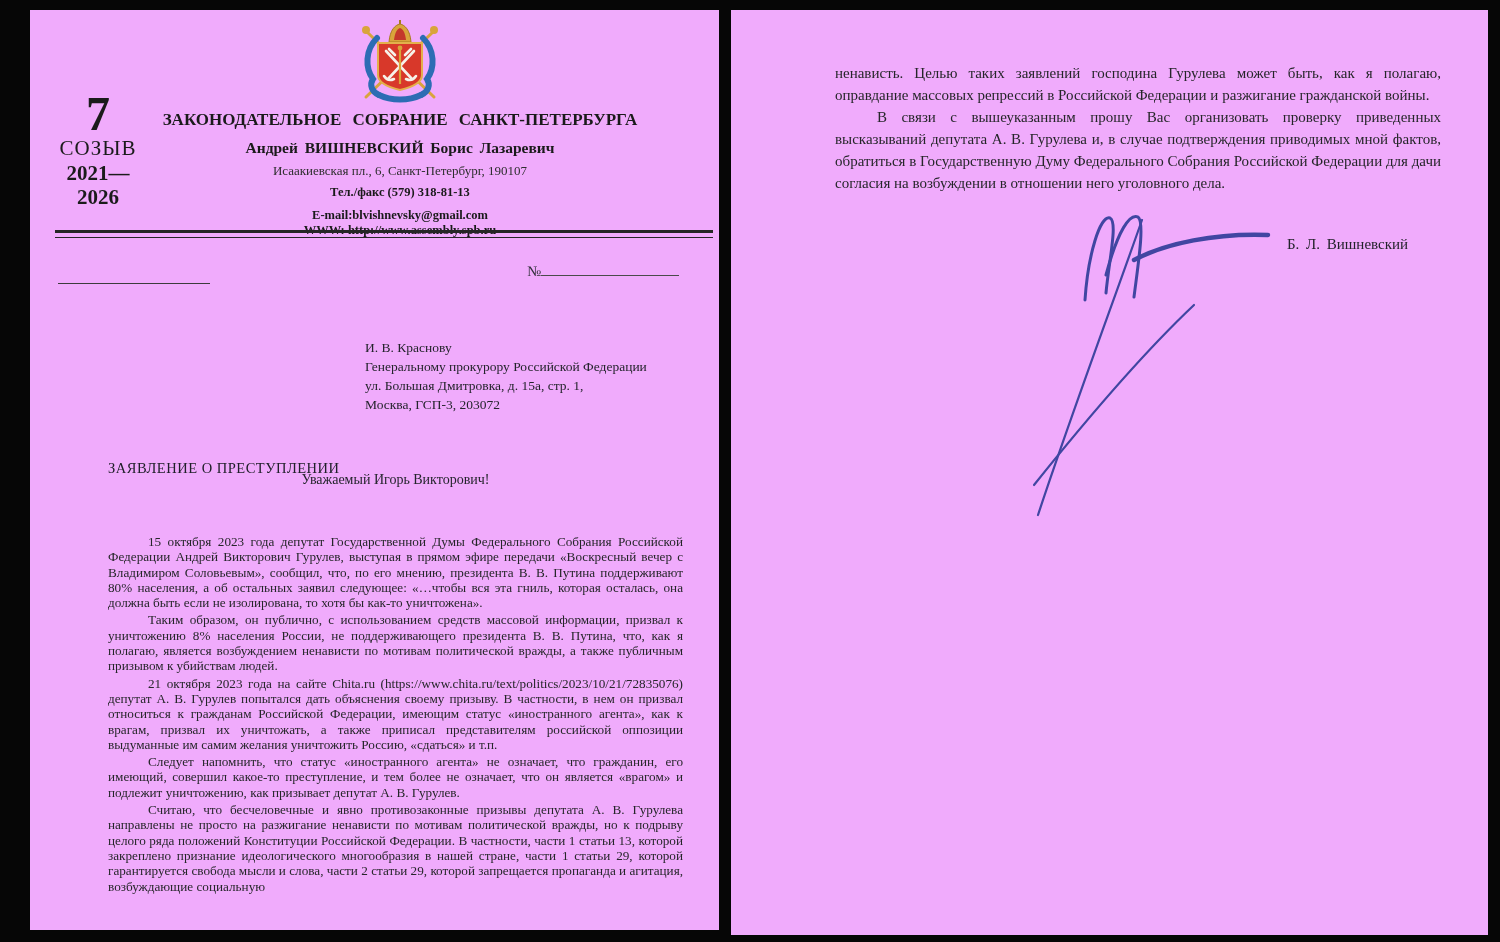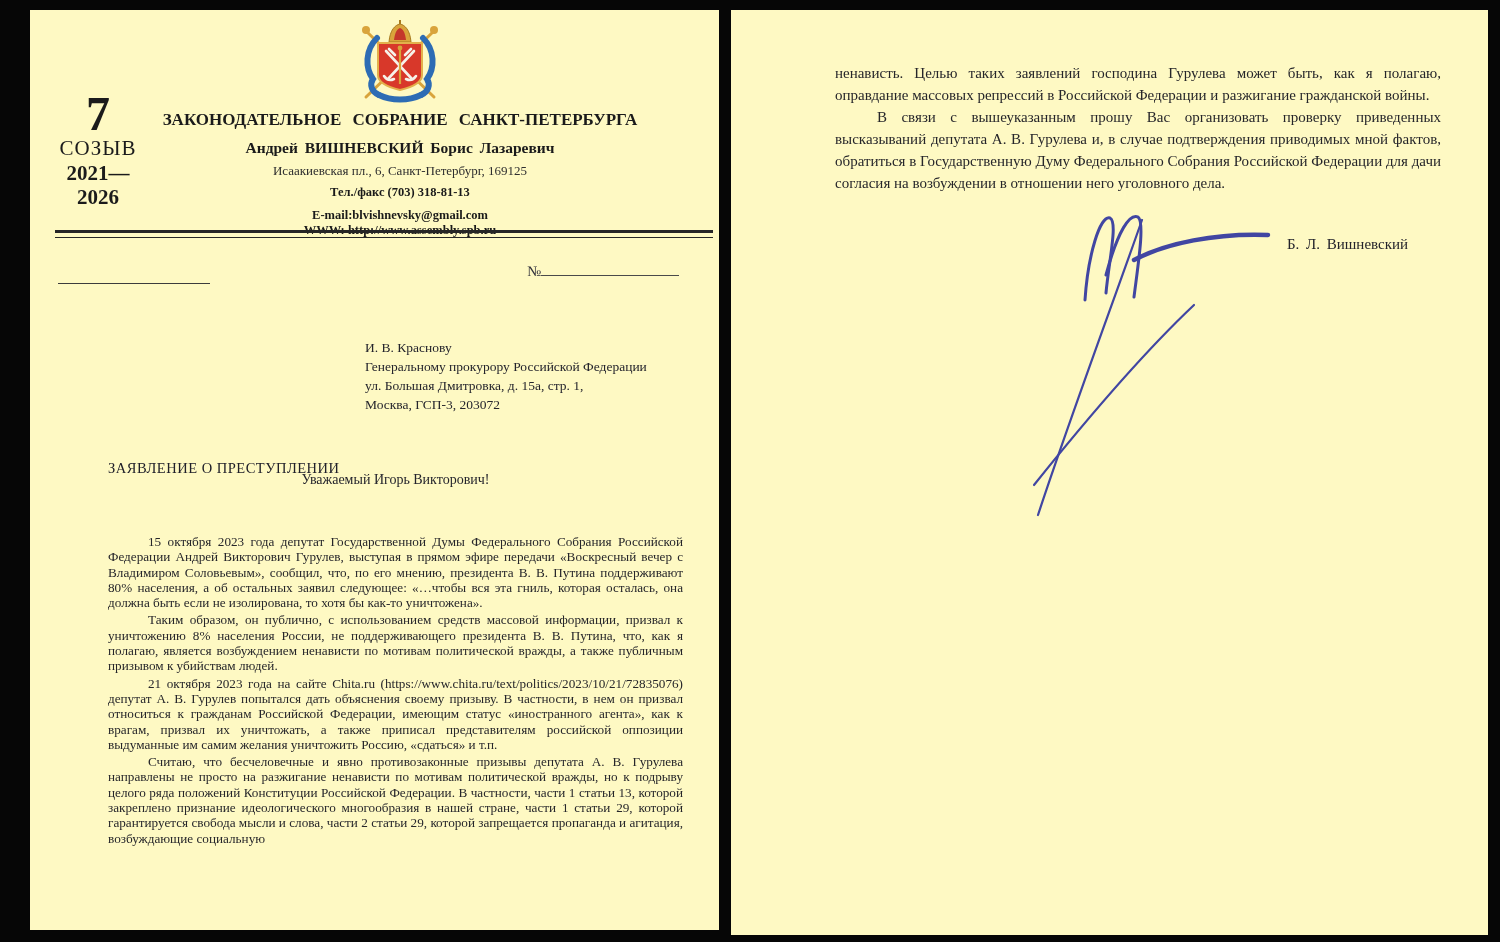--- a/index.html
+++ b/index.html
@@ -5,21 +5,21 @@
   html,body{margin:0;padding:0;}
   body{
     width:1500px;height:942px;
     background:#060606;
     position:relative;
     font-family:"Liberation Serif", serif;
     overflow:hidden;
   }
   .page{
     position:absolute;
-    background:#fef9c3;
+    background:#f0abfc;
     overflow:hidden;
     color:#242424;
   }
   #page1{left:30px;top:10px;width:689px;height:920px;}
   #page2{left:731px;top:10px;width:757px;height:925px;}
 
   
   .conv{
     position:absolute;left:14px;top:82px;width:108px;
     text-align:center;color:#1b1b1b;
@@ -127,22 +127,22 @@
         <path d="M49,61 Q43,64 39,58"></path>
         <line x1="44" y1="31" x2="50" y2="37"></line>
         <line x1="66" y1="31" x2="60" y2="37"></line>
       </g>
 
       <line x1="55" y1="28" x2="55" y2="66" stroke-width="2.2" stroke="#d9a43b"></line>
       <circle cx="55" cy="30" r="2.4" fill="#d9a43b"></circle>
     </svg>
     <div class="h-org">ЗАКОНОДАТЕЛЬНОЕ СОБРАНИЕ САНКТ-ПЕТЕРБУРГА</div>
     <div class="h-dep">Андрей ВИШНЕВСКИЙ Борис Лазаревич</div>
-    <div class="h-addr">Исаакиевская пл., 6, Санкт-Петербург, 169125</div>
-    <div class="h-contact">Тел./факс (703) 318-81-13</div>
+    <div class="h-addr">Исаакиевская пл., 6, Санкт-Петербург, 190107</div>
+    <div class="h-contact">Тел./факс (579) 318-81-13</div>
     <div class="h-contact" style="margin-top:8px;">E-mail:blvishnevsky@gmail.com</div>
     <div class="h-contact" style="margin-top:0;">WWW: http://www.assembly.spb.ru</div>
   </div>
 
   <div class="double-rule"></div>
 
   <div class="date-line"></div>
   <div class="number-line">
     <span>№</span><span class="blank"></span>
   </div>
@@ -154,20 +154,21 @@
     <div>Москва, ГСП-3, 203072</div>
   </div>
 
   <div class="doc-title">ЗАЯВЛЕНИЕ О ПРЕСТУПЛЕНИИ</div>
   <div class="salutation">Уважаемый Игорь Викторович!</div>
 
   <div class="body-text" id="body1">
       <p>15 октября 2023 года депутат Государственной Думы Федерального Собрания Российской Федерации Андрей Викторович Гурулев, выступая в прямом эфире передачи «Воскресный вечер с Владимиром Соловьевым», сообщил, что, по его мнению, президента В. В. Путина поддерживают 80% населения, а об остальных заявил следующее: «…чтобы вся эта гниль, которая осталась, она должна быть если не изолирована, то хотя бы как-то уничтожена».</p>
       <p>Таким образом, он публично, с использованием средств массовой информации, призвал к уничтожению 8% населения России, не поддерживающего президента В. В. Путина, что, как я полагаю, является возбуждением ненависти по мотивам политической вражды, а также публичным призывом к убийствам людей.</p>
       <p>21 октября 2023 года на сайте Chita.ru (https://www.chita.ru/text/politics/2023/10/21/72835076) депутат А. В. Гурулев попытался дать объяснения своему призыву. В частности, в нем он призвал относиться к гражданам Российской Федерации, имеющим статус «иностранного агента», как к врагам, призвал их уничтожать, а также приписал представителям российской оппозиции выдуманные им самим желания уничтожить Россию, «сдаться» и т.п.</p>
+      <p>Следует напомнить, что статус «иностранного агента» не означает, что гражданин, его имеющий, совершил какое-то преступление, и тем более не означает, что он является «врагом» и подлежит уничтожению, как призывает депутат А. В. Гурулев.</p>
       <p>Считаю, что бесчеловечные и явно противозаконные призывы депутата А. В. Гурулева направлены не просто на разжигание ненависти по мотивам политической вражды, но к подрыву целого ряда положений Конституции Российской Федерации. В частности, части 1 статьи 13, которой закреплено признание идеологического многообразия в нашей стране, части 1 статьи 29, которой гарантируется свобода мысли и слова, части 2 статьи 29, которой запрещается пропаганда и агитация, возбуждающие социальную</p>
     </div>
 </div>
 
 <div class="page" id="page2">
 
   <div class="body-text" id="body2">
       <p class="no-indent">ненависть. Целью таких заявлений господина Гурулева может быть, как я полагаю, оправдание массовых репрессий в Российской Федерации и разжигание гражданской войны.</p>
       <p>В связи с вышеуказанным прошу Вас организовать проверку приведенных высказываний депутата А. В. Гурулева и, в случае подтверждения приводимых мной фактов, обратиться в Государственную Думу Федерального Собрания Российской Федерации для дачи согласия на возбуждении в отношении него уголовного дела.</p>
     </div>

